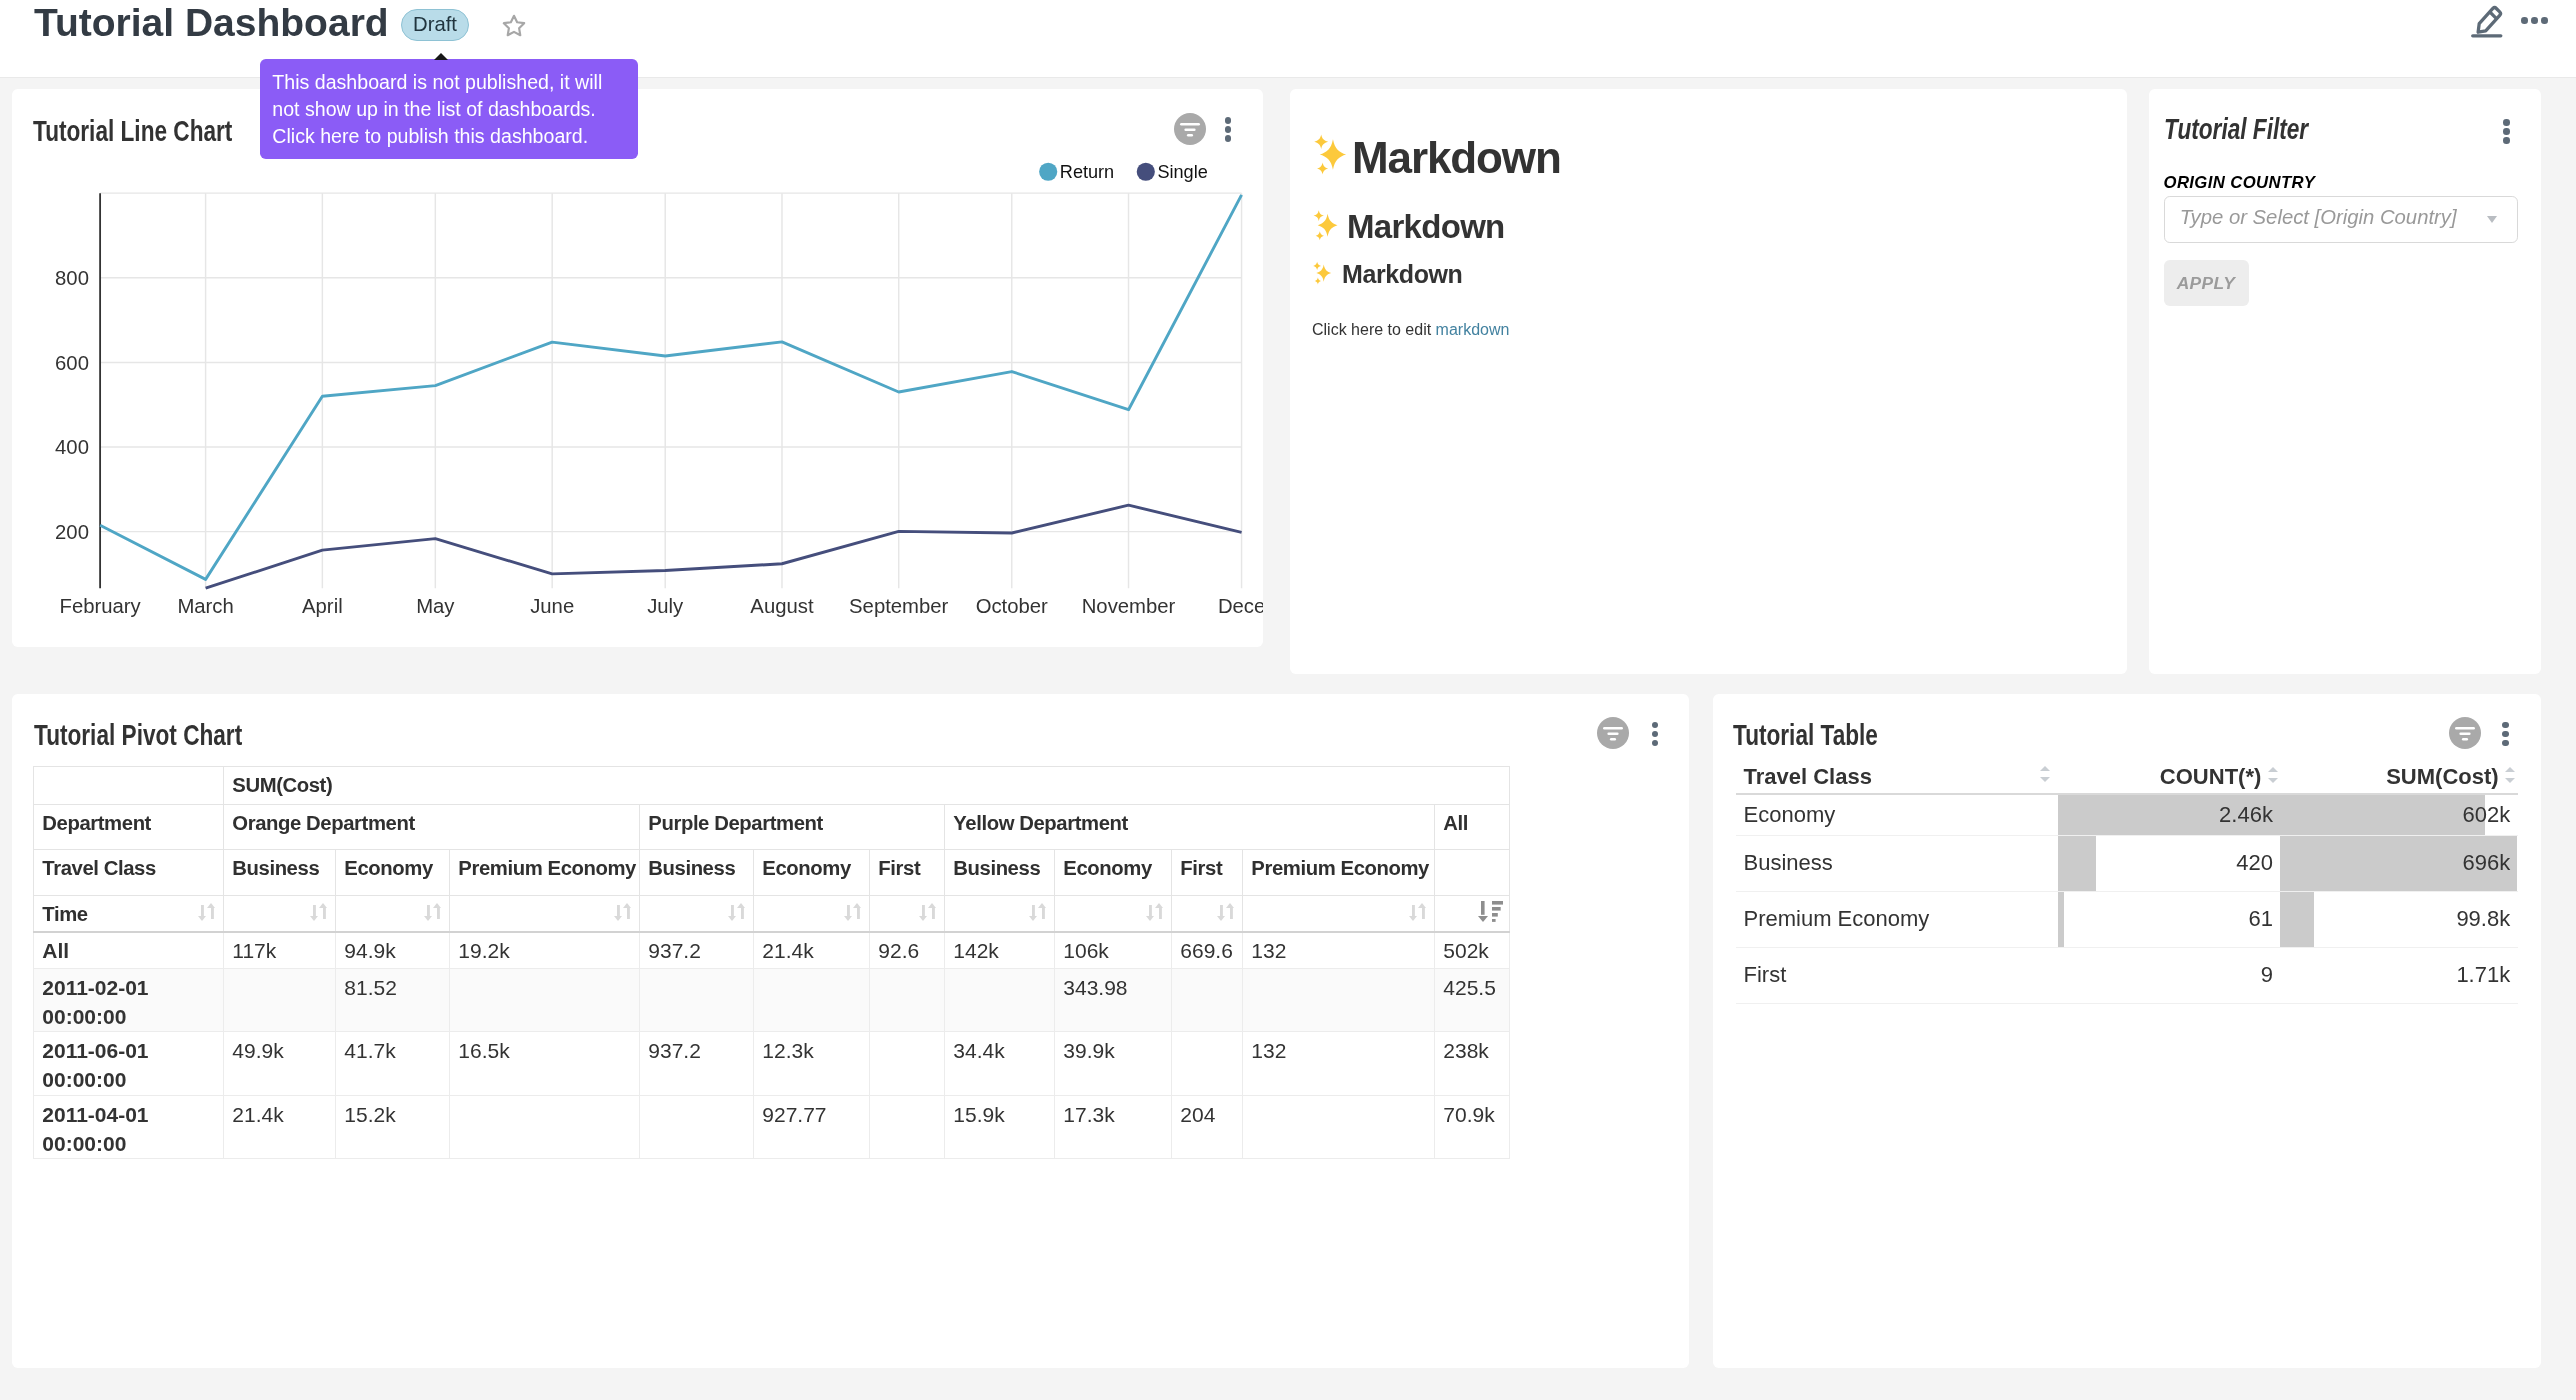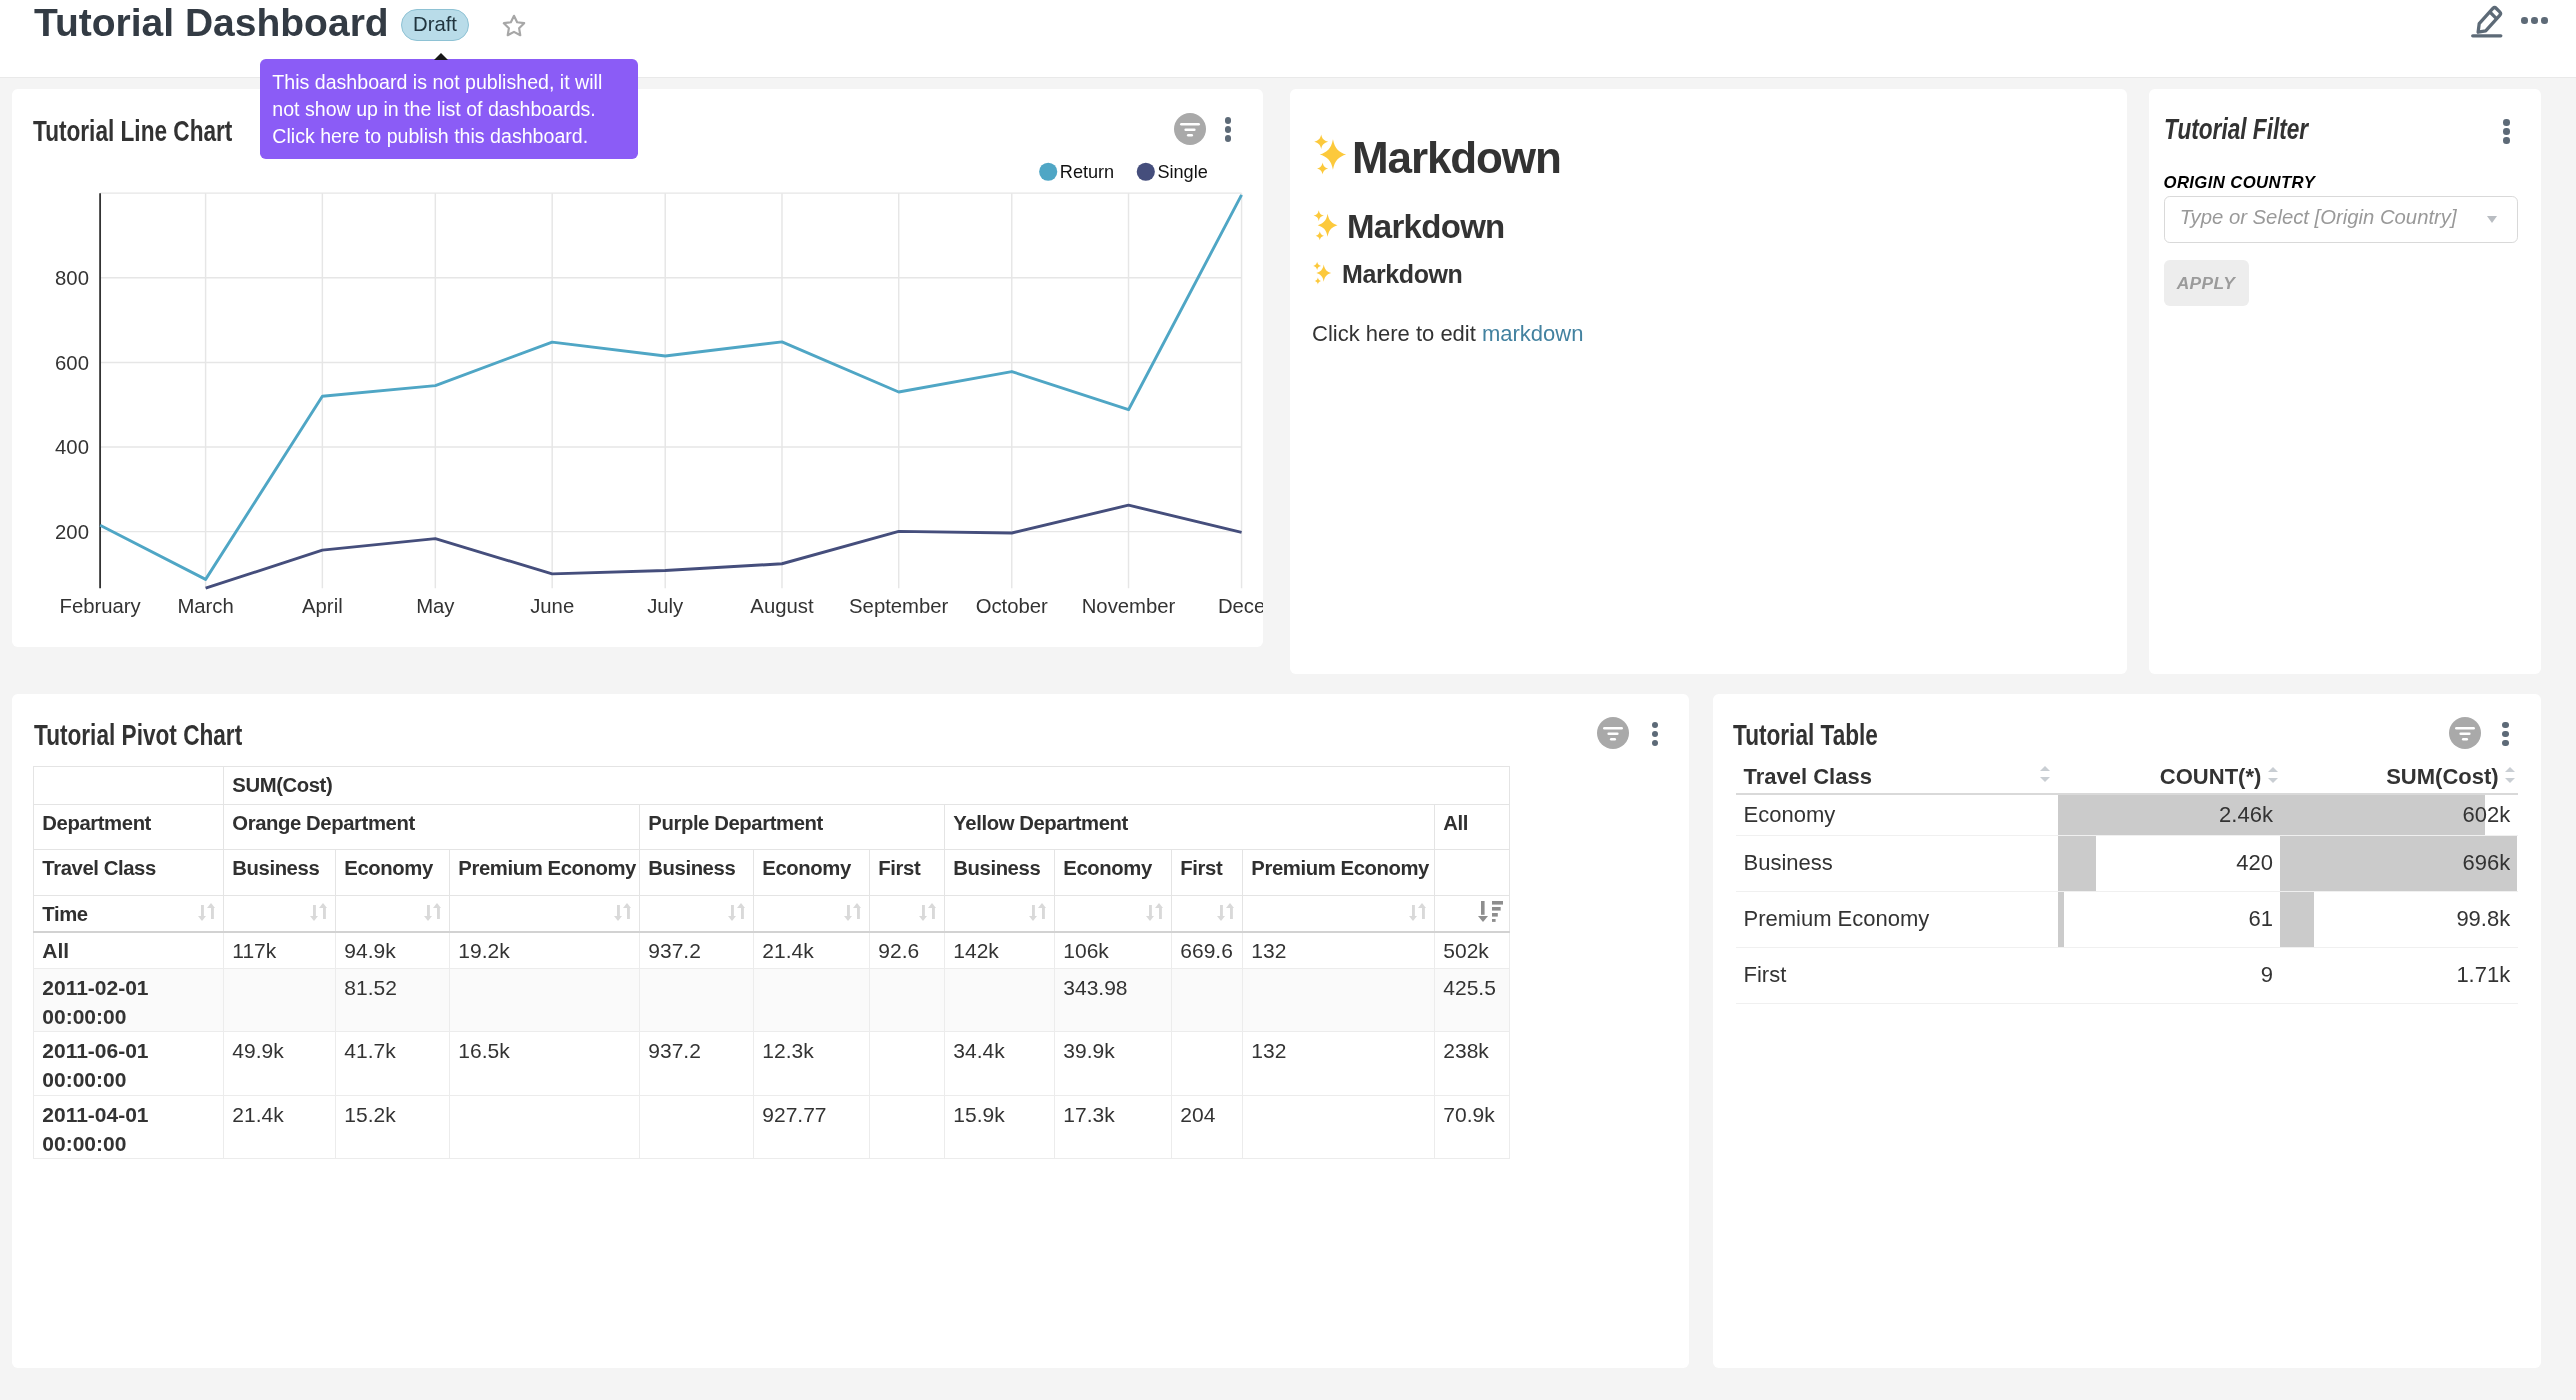--- a/index.html
+++ b/index.html
@@ -163,21 +163,21 @@
   </div>
   <div style="position:absolute;left:57px;top:119px;font-size:33px;font-weight:bold;color:#333;letter-spacing:-0.7px;">Markdown</div>
   <div style="position:absolute;left:22px;top:172px;">
     <svg width="19.6" height="25.4" viewBox="0 0 100 130">
       <path d="M60,18 C65,46 78,56 98,62 C78,68 65,78 60,106 C55,78 42,68 22,62 C42,56 55,46 60,18 Z" fill="#fcc93c"></path>
       <path d="M26,4 C28.5,17 34,21.5 46,25 C34,28.5 28.5,33 26,46 C23.5,33 18,28.5 6,25 C18,21.5 23.5,17 26,4 Z" fill="#fcc93c"></path>
       <path d="M30,85 C32,95.5 36.5,99.5 46,102.5 C36.5,105.5 32,109.5 30,120 C28,109.5 23.5,105.5 14,102.5 C23.5,99.5 28,95.5 30,85 Z" fill="#fcc93c"></path>
     </svg>
   </div>
   <div style="position:absolute;left:52px;top:171px;font-size:25px;font-weight:bold;color:#333;letter-spacing:-0.4px;">Markdown</div>
-  <div style="position:absolute;left:22px;top:232px;font-size:22px;color:#333;text-align:center;">Click here to edit <span style="color:#4382a0;">markdown</span></div>
+  <div style="position:absolute;left:22px;top:232px;font-size:16px;color:#333;text-align:center;">Click here to edit <span style="color:#4382a0;">markdown</span></div>
 </div>
 
 <div class="card" id="cardC" style="left:2149px; top:89px; width:392px; height:585px;font-style:italic;">
   <div class="card-title" style="position:absolute;left:14.5px;top:24px;">Tutorial Filter</div>
   <div class="vdots" style="left:354px;top:30px;">
       <span></span>
       <span></span>
       <span></span>
     </div>
   <div style="position:absolute;left:14.5px;top:84px;font-size:16.7px;font-weight:bold;color:#000000;letter-spacing:0.4px;">ORIGIN COUNTRY</div>

